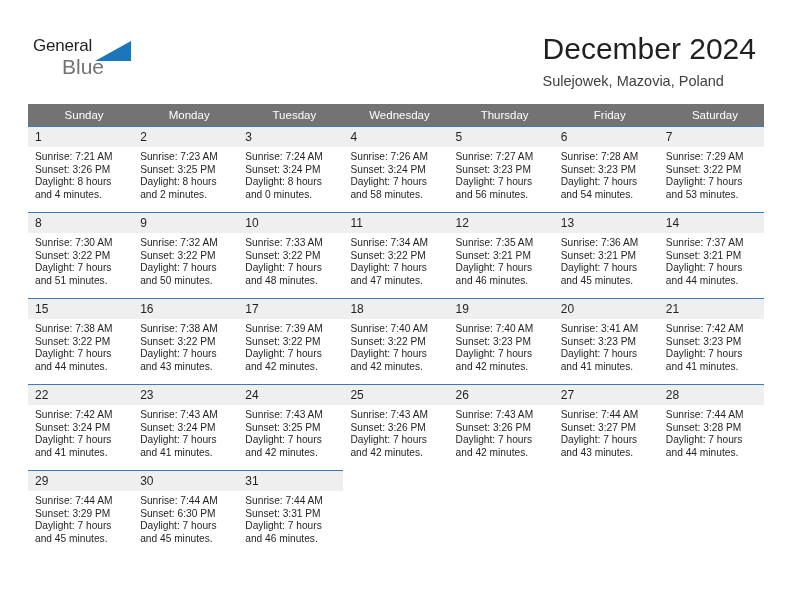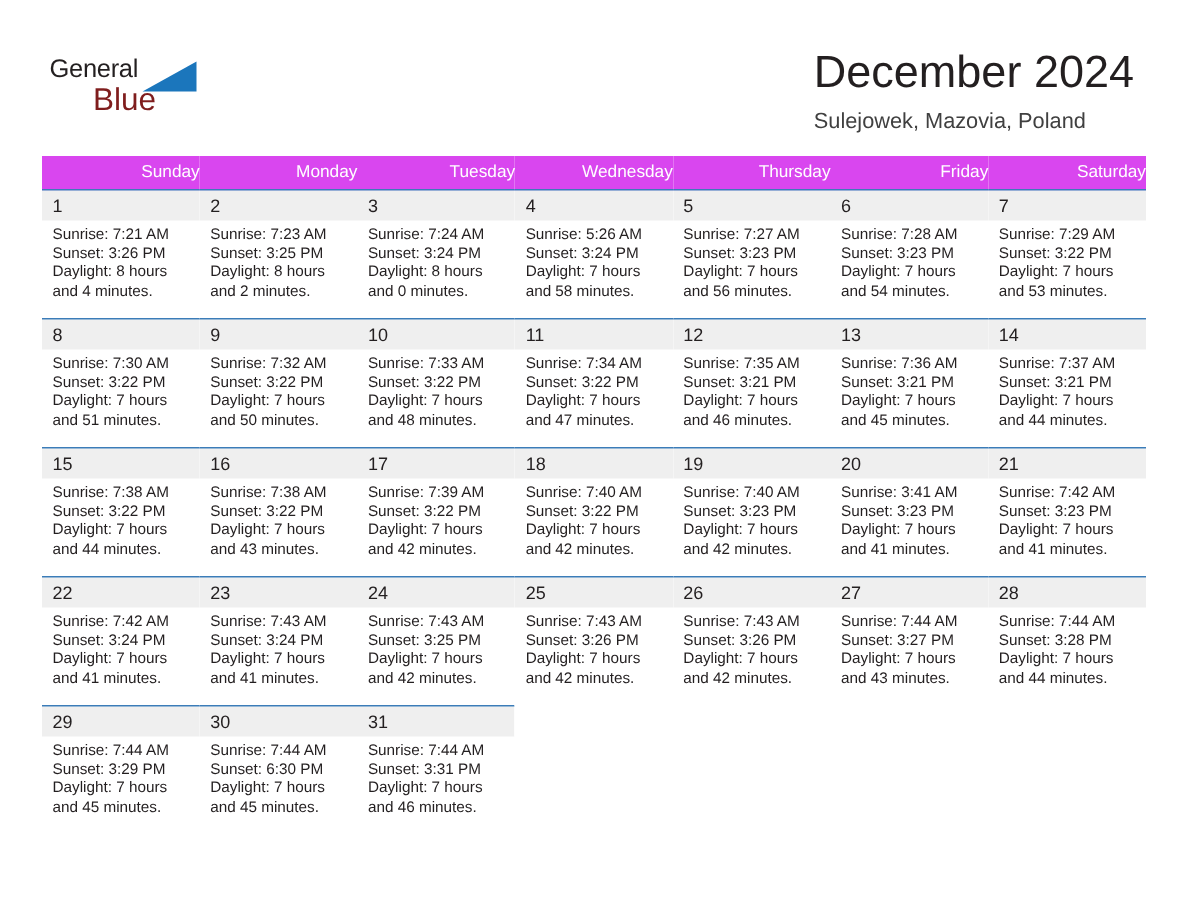--- a/index.html
+++ b/index.html
@@ -43,21 +43,21 @@
     font-size: 17px;
     letter-spacing: -0.2px;
     color: #231f20;
     font-family: "Liberation Sans", sans-serif;
   }
   .logo-blue {
     position: absolute;
     left: 29px;
     top: 19px;
     font-size: 21px;
-    color: #7f1d1d;
+    color: #737373;
     font-family: "Liberation Sans", sans-serif;
   }
   .logo-triangle {
     position: absolute;
     left: 62px;
     top: 5px;
     width: 0;
     height: 0;
     border-style: solid;
     border-width: 0 0 20px 36px;
@@ -88,25 +88,25 @@
   
   .calendar {
     position: absolute;
     left: 28px;
     top: 104px;
     width: 736px;
     border-collapse: collapse;
     table-layout: fixed;
   }
   .calendar th {
-    background: #d946ef;
+    background: #737373;
     color: #ffffff;
     font-size: 11.5px;
     font-weight: normal;
-    text-align: right;
+    text-align: center;
     padding: 5px 0 5px 7px;
     height: 12px;
     border: none;
   }
   .calendar td {
     vertical-align: top;
     padding: 0;
     border: none;
     width: 105.14px;
     height: 85px;
@@ -195,21 +195,21 @@
           <div class="detail">
             <div>Sunrise: 7:24 AM</div>
             <div>Sunset: 3:24 PM</div>
             <div>Daylight: 8 hours</div>
             <div>and 0 minutes.</div>
           </div>
         </td>
         <td>
           <div class="daynum">4</div>
           <div class="detail">
-            <div>Sunrise: 5:26 AM</div>
+            <div>Sunrise: 7:26 AM</div>
             <div>Sunset: 3:24 PM</div>
             <div>Daylight: 7 hours</div>
             <div>and 58 minutes.</div>
           </div>
         </td>
         <td>
           <div class="daynum">5</div>
           <div class="detail">
             <div>Sunrise: 7:27 AM</div>
             <div>Sunset: 3:23 PM</div>

